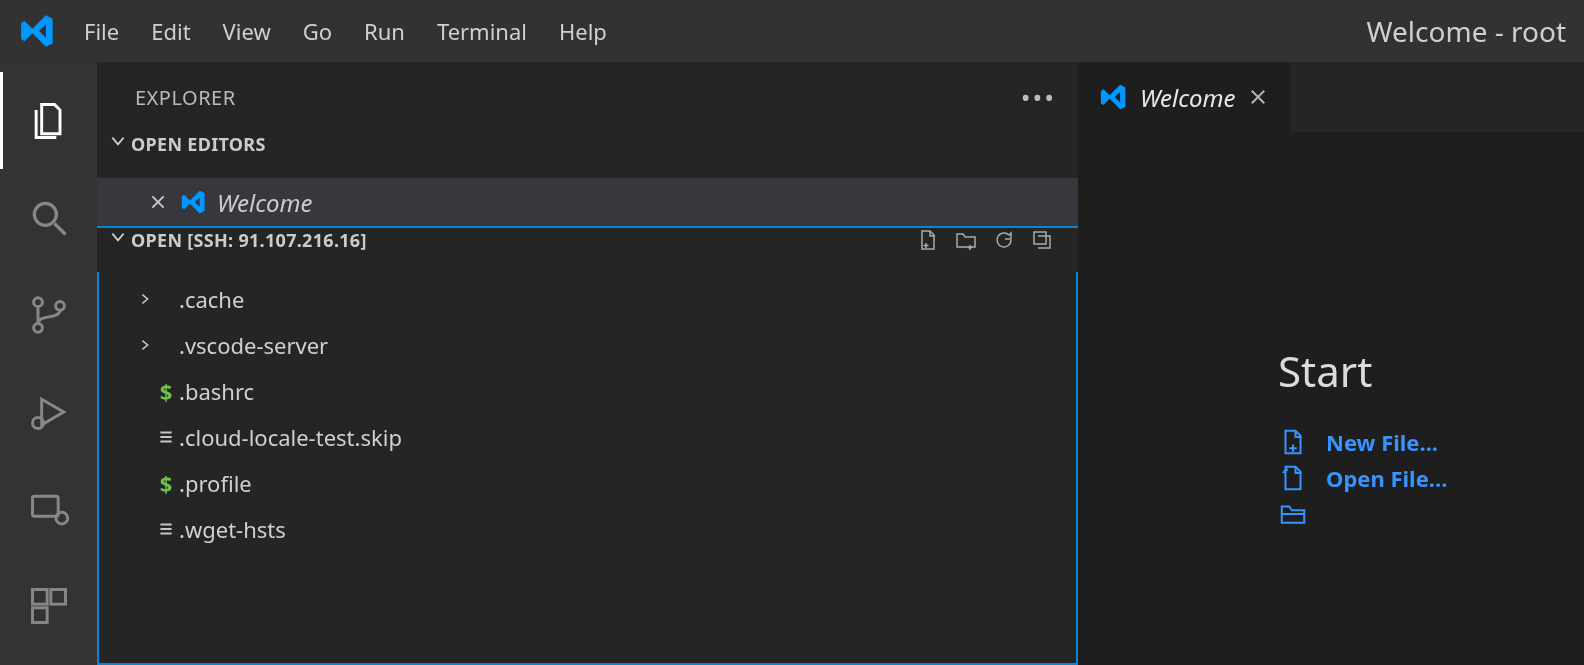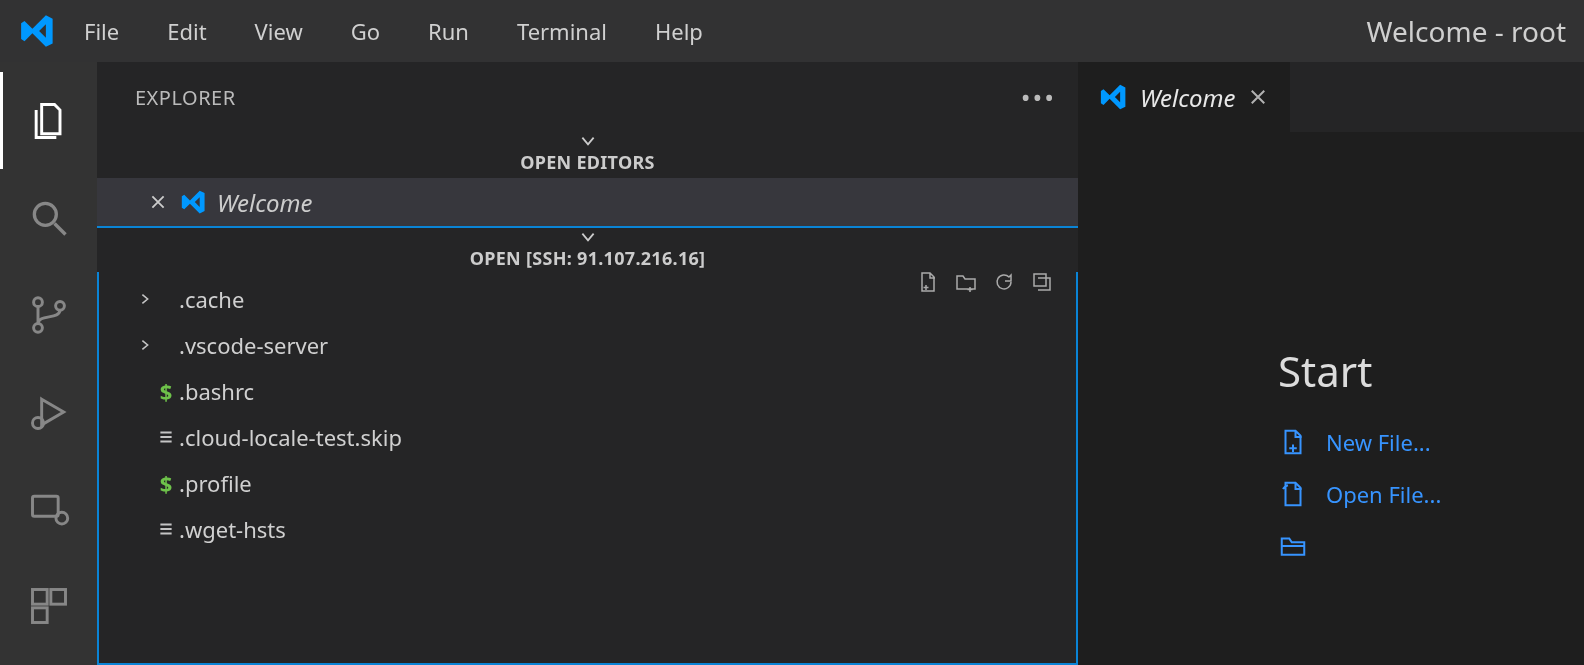--- a/index.html
+++ b/index.html
@@ -1,40 +1,40 @@
 <!DOCTYPE html>
 <html><head>
 <meta charset="utf-8">
 <style>
   * { box-sizing: border-box; margin: 0; padding: 0; }
   html, body { width: 1584px; height: 665px; overflow: hidden; font-family: "Segoe UI", -apple-system, system-ui, sans-serif; background: #1e1e1e; color: #ccc; }
   
   
   .titlebar { height: 62px; background: #323233; display: flex; align-items: center; padding: 0 14px 0 8px; color: #ccc; }
   .titlebar .logo { width: 60px; display:flex; justify-content:center; }
-  .menu { display: flex; gap: 16px; }
+  .menu { display: flex; gap: 0; }
   .menu-item { padding: 6px 16px; font-size: 22px; color: #d0d0d0; cursor: default; }
   .title-right { margin-left: auto; font-size: 28px; color: #cfcfcf; padding-right: 4px; }
   
   
   .main { display: flex; height: calc(665px - 62px); }
   
   
   .activitybar { width: 97px; background: #333333; display: flex; flex-direction: column; align-items: center; padding-top: 10px; }
   .activity-icon { width: 97px; height: 97px; display:flex; align-items:center; justify-content:center; position:relative; }
   .activity-icon.active::before { content:""; position:absolute; left:0; top:0; bottom:0; width:3px; background:#fff; }
   .activity-icon svg { opacity: .55; }
   .activity-icon.active svg { opacity: 1; }
   
   
   .sidebar { width: 981px; background: #252526; display:flex; flex-direction:column; }
   .sidebar-header { height: 70px; display:flex; align-items:center; padding: 0 22px 0 38px; color:#bbbbbb; font-size: 20px; letter-spacing: .5px; }
   .sidebar-header .dots { margin-left:auto; font-size: 26px; letter-spacing: 2px; color:#bbb; }
   
-  .section-header { display:flex; align-items:center; height: 46px; padding: 0 8px 0 8px; color:#ccc; font-size: 18px; font-weight:700; letter-spacing:.3px;flex-direction:column; }
+  .section-header { display:flex; align-items:flex-start; height: 46px; padding: 0 8px 0 8px; color:#ccc; font-size: 18px; font-weight:700; letter-spacing:.3px; }
   .section-header .chev { width: 26px; display:flex; justify-content:center; }
   .section-header .actions { margin-left:auto; display:flex; gap:14px; padding-right:16px; }
   .section-header .actions svg { opacity:.8; }
   
   .open-editor-row { height: 48px; display:flex; align-items:center; padding-left: 52px; gap: 10px; background: #37373d; color:#ccc; font-size:22px; }
   .open-editor-row .close { width: 22px; color:#ccc; }
   .open-editor-row .fname { font-style: italic; font-size: 24px; }
   
   .tree { border: 2px solid #0a84d6; border-top:none; flex:1; padding-top:4px; }
   .tree-row { height: 46px; display:flex; align-items:center; padding-left: 38px; gap: 2px; font-size: 22px; color:#d0d0d0; }
@@ -42,21 +42,21 @@
   .tree-row .fi { width:22px; display:flex; justify-content:center; }
   .dollar { color:#6ec24a; font-weight:700; font-size:22px; }
   
   
   .editor { flex:1; background:#1e1e1e; display:flex; flex-direction:column; }
   .tabbar { height: 70px; background:#252526; display:flex; align-items:stretch; }
   .tab { display:flex; align-items:center; gap:12px; padding: 0 22px; background:#1e1e1e; color:#e8e8e8; font-size:24px; font-style:italic; }
   .tab .close { font-style:normal; opacity:.85; }
   .welcome-body { padding: 210px 0 0 200px; color:#ccc; }
   .welcome-body h2 { font-size: 42px; font-weight:400; color:#dcdcdc; margin-bottom: 28px; }
-  .start-links { display:flex; flex-direction:column; gap:22px; }
+  .start-links { display:flex; flex-direction:column; gap:6px;font-weight:bold; }
   .start-link { display:flex; align-items:center; gap:18px; color:#3794ff; font-size:22px; cursor:pointer; }
   .start-link svg { flex:none; }
   
   svg { display:block; }
 </style>
 </head>
 <body>
 
 <div class="titlebar">
   <div class="logo">

